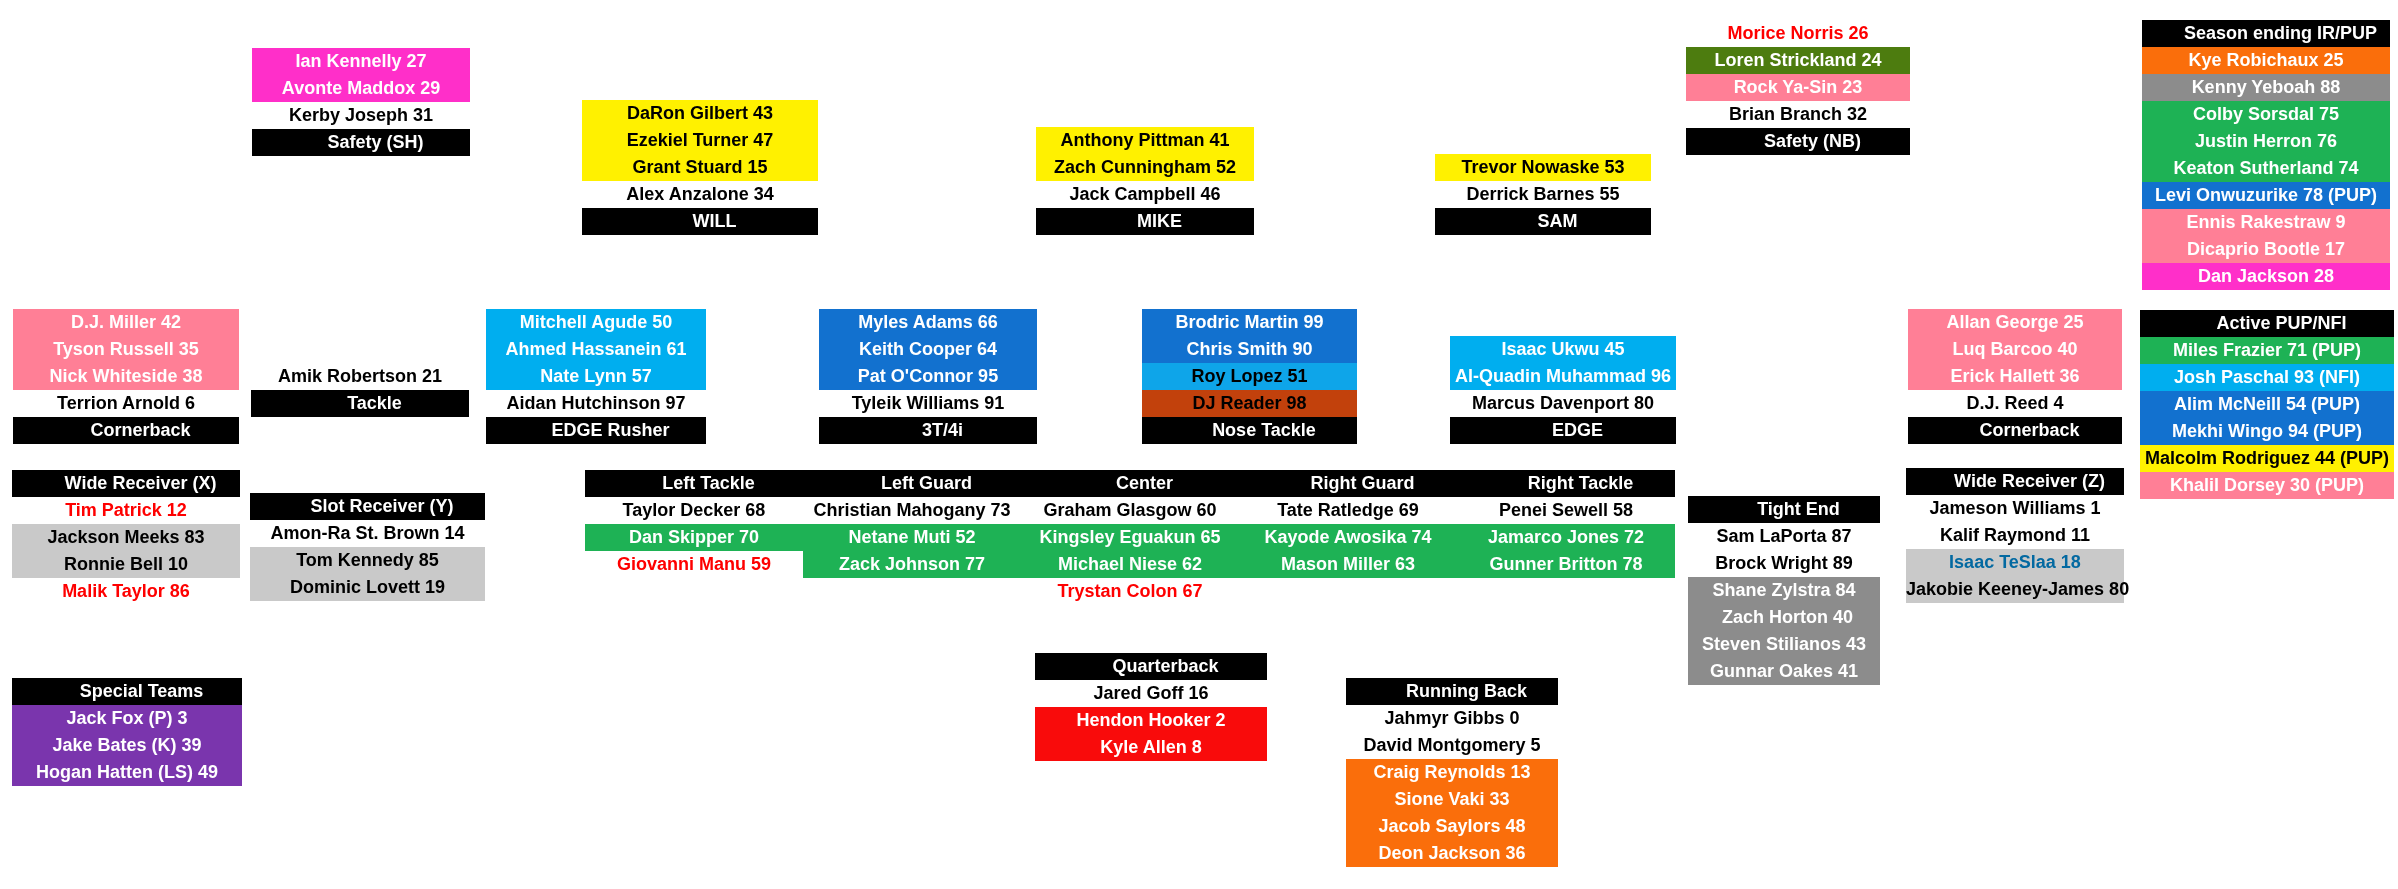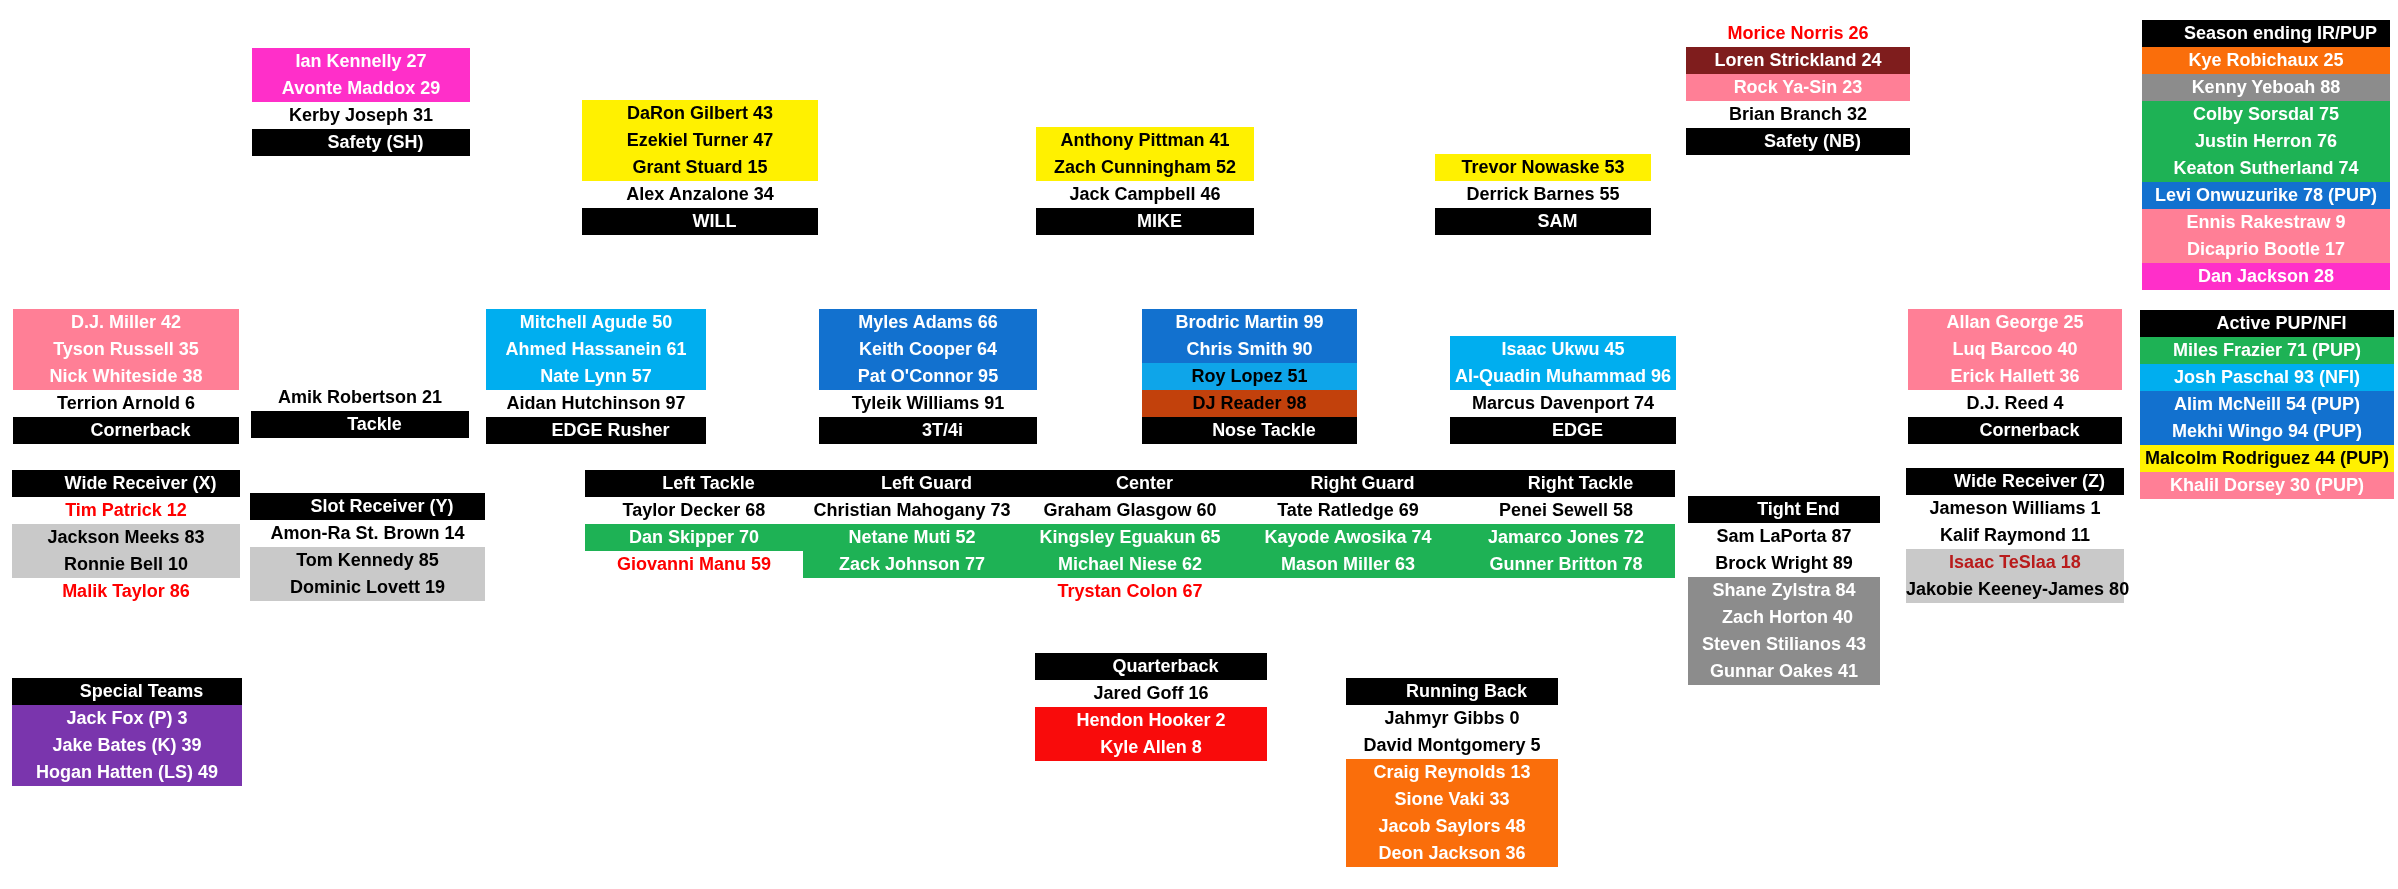--- a/index.html
+++ b/index.html
@@ -38,21 +38,21 @@
       <div class="row" style="background: rgb(255, 255, 255); color: rgb(0, 0, 0);">Jack Campbell 46</div>
       <div class="row header" style="background: rgb(0, 0, 0); color: rgb(255, 255, 255);">MIKE</div>
     </div>
     <div class="group" style="left: 1435px; top: 154px; width: 216px;">
       <div class="row" style="background: rgb(255, 241, 0); color: rgb(0, 0, 0);">Trevor Nowaske 53</div>
       <div class="row" style="background: rgb(255, 255, 255); color: rgb(0, 0, 0);">Derrick Barnes 55</div>
       <div class="row header" style="background: rgb(0, 0, 0); color: rgb(255, 255, 255);">SAM</div>
     </div>
     <div class="group" style="left: 1686px; top: 20px; width: 224px;">
       <div class="row" style="background: rgb(255, 255, 255); color: rgb(254, 0, 0);">Morice Norris 26</div>
-      <div class="row" style="background: #7f1d1d; color: rgb(255, 255, 255);">Loren Strickland 24</div>
+      <div class="row" style="background: #4d7c0f; color: rgb(255, 255, 255);">Loren Strickland 24</div>
       <div class="row" style="background: rgb(255, 127, 150); color: rgb(255, 255, 255);">Rock Ya-Sin 23</div>
       <div class="row" style="background: rgb(255, 255, 255); color: rgb(0, 0, 0);">Brian Branch 32</div>
       <div class="row header" style="background: rgb(0, 0, 0); color: rgb(255, 255, 255);">Safety (NB)</div>
     </div>
     <div class="group" style="left: 2142px; top: 20px; width: 248px;">
       <div class="row header" style="background: rgb(0, 0, 0); color: rgb(255, 255, 255);">Season ending IR/PUP</div>
       <div class="row" style="background: rgb(250, 110, 11); color: rgb(255, 255, 255);">Kye Robichaux 25</div>
       <div class="row" style="background: rgb(140, 140, 140); color: rgb(255, 255, 255);">Kenny Yeboah 88</div>
       <div class="row" style="background: rgb(30, 178, 85); color: rgb(255, 255, 255);">Colby Sorsdal 75</div>
       <div class="row" style="background: rgb(30, 178, 85); color: rgb(255, 255, 255);">Justin Herron 76</div>
@@ -62,21 +62,21 @@
       <div class="row" style="background: rgb(255, 127, 150); color: rgb(255, 255, 255);">Dicaprio Bootle 17</div>
       <div class="row" style="background: rgb(255, 47, 201); color: rgb(255, 255, 255);">Dan Jackson 28</div>
     </div>
     <div class="group" style="left: 13px; top: 309px; width: 226px;">
       <div class="row" style="background: rgb(255, 127, 150); color: rgb(255, 255, 255);">D.J. Miller 42</div>
       <div class="row" style="background: rgb(255, 127, 150); color: rgb(255, 255, 255);">Tyson Russell 35</div>
       <div class="row" style="background: rgb(255, 127, 150); color: rgb(255, 255, 255);">Nick Whiteside 38</div>
       <div class="row" style="background: rgb(255, 255, 255); color: rgb(0, 0, 0);">Terrion Arnold 6</div>
       <div class="row header" style="background: rgb(0, 0, 0); color: rgb(255, 255, 255);">Cornerback</div>
     </div>
-    <div class="group" style="left: 251px; top: 384px; width: 218px;">
+    <div class="group" style="left: 251px; top: 363px; width: 218px;">
       <div class="row" style="background: rgb(255, 255, 255); color: rgb(0, 0, 0);">Amik Robertson 21</div>
       <div class="row header" style="background: rgb(0, 0, 0); color: rgb(255, 255, 255);">Tackle</div>
     </div>
     <div class="group" style="left: 486px; top: 309px; width: 220px;">
       <div class="row" style="background: rgb(0, 174, 239); color: rgb(255, 255, 255);">Mitchell Agude 50</div>
       <div class="row" style="background: rgb(0, 174, 239); color: rgb(255, 255, 255);">Ahmed Hassanein 61</div>
       <div class="row" style="background: rgb(0, 174, 239); color: rgb(255, 255, 255);">Nate Lynn 57</div>
       <div class="row" style="background: rgb(255, 255, 255); color: rgb(0, 0, 0);">Aidan Hutchinson 97</div>
       <div class="row header" style="background: rgb(0, 0, 0); color: rgb(255, 255, 255);">EDGE Rusher</div>
     </div>
@@ -90,21 +90,21 @@
     <div class="group" style="left: 1142px; top: 309px; width: 215px;">
       <div class="row" style="background: rgb(18, 113, 207); color: rgb(255, 255, 255);">Brodric Martin 99</div>
       <div class="row" style="background: rgb(18, 113, 207); color: rgb(255, 255, 255);">Chris Smith 90</div>
       <div class="row" style="background: #0ea5e9; color: rgb(0, 0, 0);">Roy Lopez 51</div>
       <div class="row" style="background: #c2410c; color: rgb(0, 0, 0);">DJ Reader 98</div>
       <div class="row header" style="background: rgb(0, 0, 0); color: rgb(255, 255, 255);">Nose Tackle</div>
     </div>
     <div class="group" style="left: 1450px; top: 336px; width: 226px;">
       <div class="row" style="background: rgb(0, 174, 239); color: rgb(255, 255, 255);">Isaac Ukwu 45</div>
       <div class="row" style="background: rgb(0, 174, 239); color: rgb(255, 255, 255);">Al-Quadin Muhammad 96</div>
-      <div class="row" style="background: rgb(255, 255, 255); color: rgb(0, 0, 0);">Marcus Davenport 74</div>
+      <div class="row" style="background: rgb(255, 255, 255); color: rgb(0, 0, 0);">Marcus Davenport 80</div>
       <div class="row header" style="background: rgb(0, 0, 0); color: rgb(255, 255, 255);">EDGE</div>
     </div>
     <div class="group" style="left: 1908px; top: 309px; width: 214px;">
       <div class="row" style="background: rgb(255, 127, 150); color: rgb(255, 255, 255);">Allan George 25</div>
       <div class="row" style="background: rgb(255, 127, 150); color: rgb(255, 255, 255);">Luq Barcoo 40</div>
       <div class="row" style="background: rgb(255, 127, 150); color: rgb(255, 255, 255);">Erick Hallett 36</div>
       <div class="row" style="background: rgb(255, 255, 255); color: rgb(0, 0, 0);">D.J. Reed 4</div>
       <div class="row header" style="background: rgb(0, 0, 0); color: rgb(255, 255, 255);">Cornerback</div>
     </div>
     <div class="group" style="left: 2140px; top: 310px; width: 254px;">
@@ -172,21 +172,21 @@
       <div class="row" style="background: rgb(255, 255, 255); color: rgb(0, 0, 0);">Brock Wright 89</div>
       <div class="row" style="background: rgb(140, 140, 140); color: rgb(255, 255, 255);">Shane Zylstra 84</div>
       <div class="row" style="background: rgb(140, 140, 140); color: rgb(255, 255, 255); padding-left: 7px;">Zach Horton 40</div>
       <div class="row" style="background: rgb(140, 140, 140); color: rgb(255, 255, 255);">Steven Stilianos 43</div>
       <div class="row" style="background: rgb(140, 140, 140); color: rgb(255, 255, 255);">Gunnar Oakes 41</div>
     </div>
     <div class="group" style="left: 1906px; top: 468px; width: 218px;">
       <div class="row header" style="background: rgb(0, 0, 0); color: rgb(255, 255, 255);">Wide Receiver (Z)</div>
       <div class="row" style="background: rgb(255, 255, 255); color: rgb(0, 0, 0);">Jameson Williams 1</div>
       <div class="row" style="background: rgb(255, 255, 255); color: rgb(0, 0, 0);">Kalif Raymond 11</div>
-      <div class="row" style="background: rgb(201, 201, 201); color: #b91c1c;">Isaac TeSlaa 18</div>
+      <div class="row" style="background: rgb(201, 201, 201); color: #0369a1;">Isaac TeSlaa 18</div>
       <div class="row" style="background: rgb(201, 201, 201); color: rgb(0, 0, 0);">Jakobie Keeney-James 80</div>
     </div>
     <div class="group" style="left: 12px; top: 678px; width: 230px;">
       <div class="row header" style="background: rgb(0, 0, 0); color: rgb(255, 255, 255);">Special Teams</div>
       <div class="row" style="background: rgb(122, 53, 173); color: rgb(255, 255, 255);">Jack Fox (P) 3</div>
       <div class="row" style="background: rgb(122, 53, 173); color: rgb(255, 255, 255);">Jake Bates (K) 39</div>
       <div class="row" style="background: rgb(122, 53, 173); color: rgb(255, 255, 255);">Hogan Hatten (LS) 49</div>
     </div>
     <div class="group" style="left: 1035px; top: 653px; width: 232px;">
       <div class="row header" style="background: rgb(0, 0, 0); color: rgb(255, 255, 255);">Quarterback</div>

